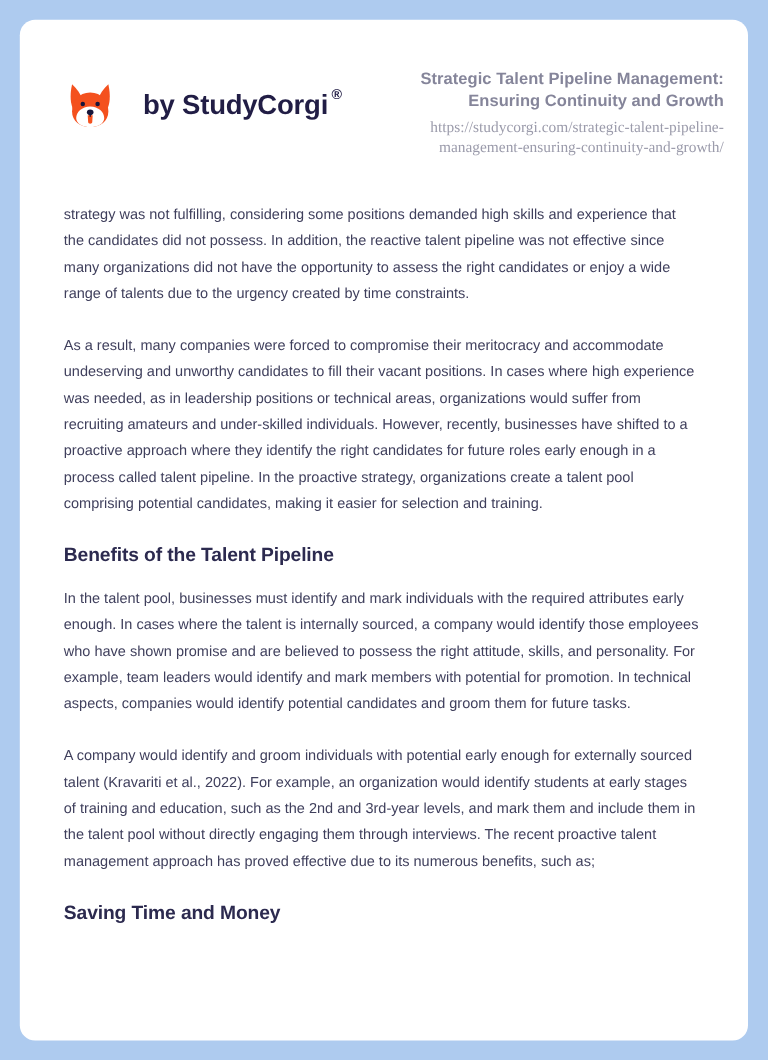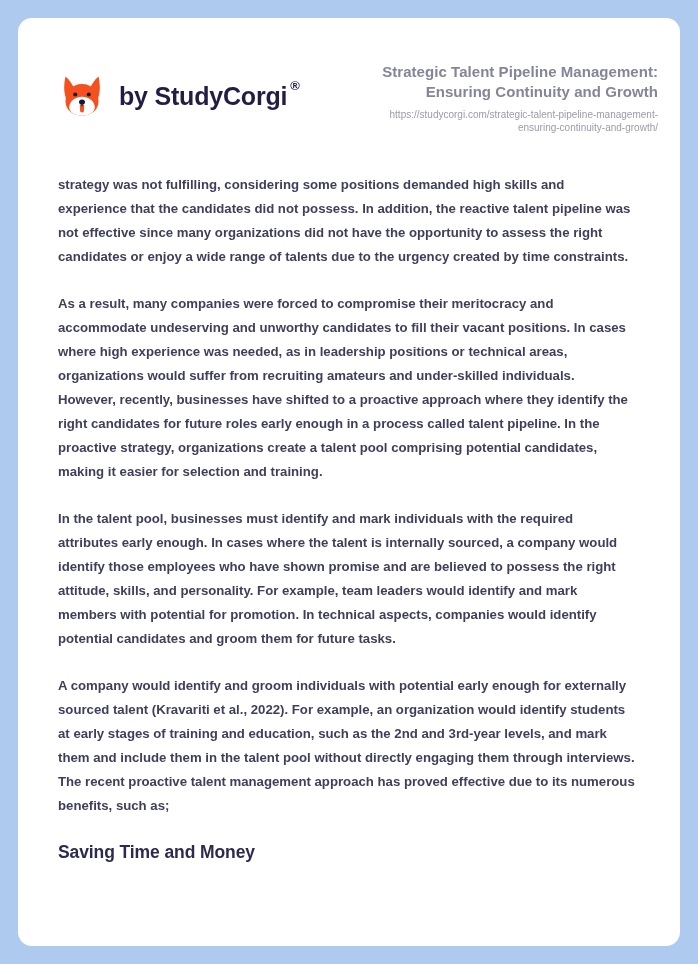--- a/index.html
+++ b/index.html
@@ -31,21 +31,21 @@
     display: flex;
     align-items: flex-start;
     justify-content: space-between;
     padding: 42px 22px 0 40px;
     box-sizing: border-box;
   }
 
   .brand {
     display: flex;
     align-items: center;
-    gap: 13px;
+    gap: 24px;
     padding-top: 12px;
   }
   .brand-logo {
     width: 48px;
     height: 48px;
     flex: 0 0 48px;
   }
   .brand-wordmark {
     display: flex;
     align-items: flex-start;
@@ -71,39 +71,39 @@
   }
   .doc-title {
     color: #85859a;
     font-size: 15px;
     font-weight: bold;
     line-height: 1.35;
     letter-spacing: 0.05px;
   }
   .doc-url {
     color: #9b9bab;
-    font-size: 10px;
+    font-size: 14px;
     line-height: 1.35;
     margin-top: 5px;
     word-break: break-word;
+    font-family: Liberation Serif, serif;
   }
 
   
   .doc-body {
     padding: 0 44px 0 40px;
     box-sizing: border-box;
     margin-top: 38px;
   }
   .para {
     color: #3f3f5c;
     font-size: 13.2px;
     line-height: 24px;
     margin: 0 0 23px 0;
     text-align: left;
-    font-weight: bold;
   }
   .section-heading {
     color: #2c2a4f;
     font-size: 17.5px;
     font-weight: bold;
     margin: 0 0 16px 0;
     line-height: 1.3;
     letter-spacing: -0.1px;
   }
   .heading-spacer-top {
@@ -157,20 +157,21 @@
     </div>
 
   </div>
 
   <div class="doc-body">
 
     <p class="para">strategy was not fulfilling, considering some positions demanded high skills and experience that the candidates did not possess. In addition, the reactive talent pipeline was not effective since many organizations did not have the opportunity to assess the right candidates or enjoy a wide range of talents due to the urgency created by time constraints.</p>
 
     <p class="para">As a result, many companies were forced to compromise their meritocracy and accommodate undeserving and unworthy candidates to fill their vacant positions. In cases where high experience was needed, as in leadership positions or technical areas, organizations would suffer from recruiting amateurs and under-skilled individuals. However, recently, businesses have shifted to a proactive approach where they identify the right candidates for future roles early enough in a process called talent pipeline. In the proactive strategy, organizations create a talent pool comprising potential candidates, making it easier for selection and training.</p>
 
+    <h2 class="section-heading heading-spacer-top">Benefits of the Talent Pipeline</h2>
 
     <p class="para">In the talent pool, businesses must identify and mark individuals with the required attributes early enough. In cases where the talent is internally sourced, a company would identify those employees who have shown promise and are believed to possess the right attitude, skills, and personality. For example, team leaders would identify and mark members with potential for promotion. In technical aspects, companies would identify potential candidates and groom them for future tasks.</p>
 
     <p class="para">A company would identify and groom individuals with potential early enough for externally sourced talent (Kravariti et al., 2022). For example, an organization would identify students at early stages of training and education, such as the 2nd and 3rd-year levels, and mark them and include them in the talent pool without directly engaging them through interviews. The recent proactive talent management approach has proved effective due to its numerous benefits, such as;</p>
 
     <h2 class="section-heading heading-last">Saving Time and Money</h2>
 
   </div>
 
 </div>

